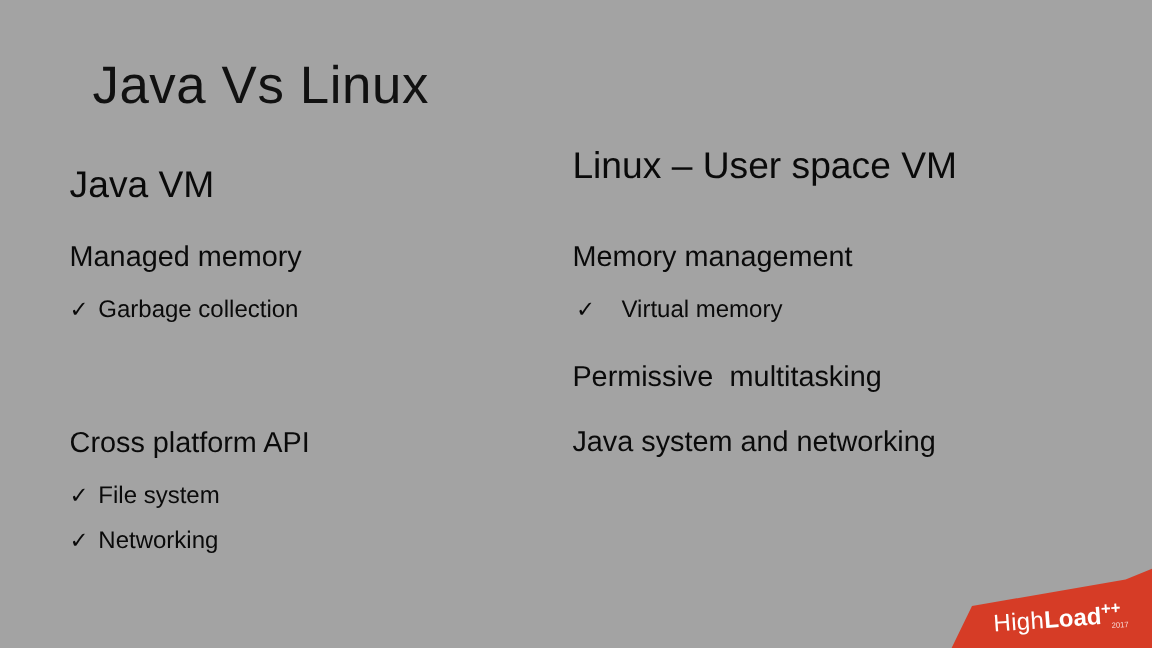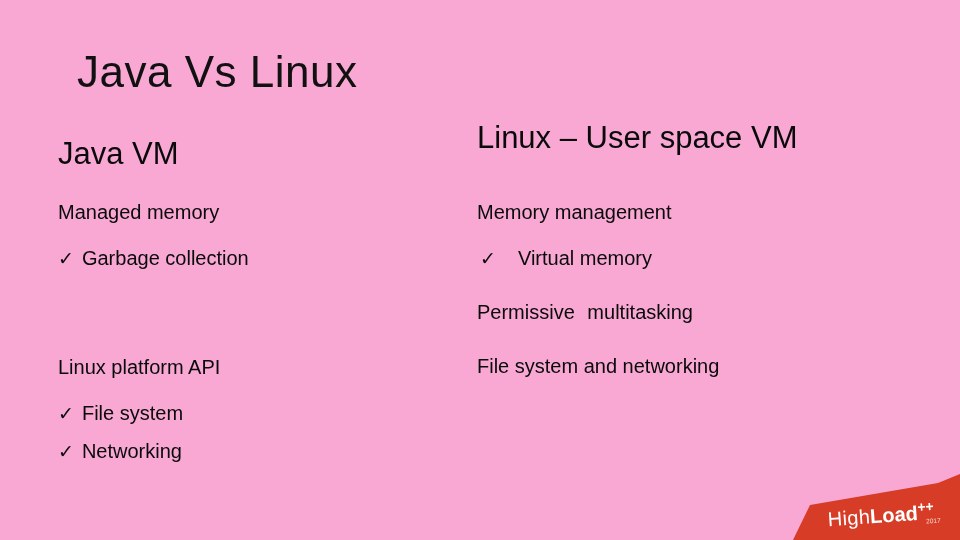--- a/index.html
+++ b/index.html
@@ -1,34 +1,34 @@
 <!DOCTYPE html>
 <html><head>
 <meta charset="utf-8">
 <style>
   html, body { margin:0; padding:0; background:#ffffff; }
   .slide {
     position:relative;
     width:960px; height:540px;
-    background:#f9a8d4;
+    background:#a3a3a3;
     overflow:hidden;
     font-family:"Liberation Sans", "DejaVu Sans", sans-serif;
     color:#0a0a0a;
   }
   .title {
     position:absolute;
     left:77px; top:47px;
     font-size:44px;
     font-weight:300;
     letter-spacing:0.5px;
     color:#111111;
   }
   .row { position:absolute; white-space:nowrap; }
   .heading   { font-size:31px; }
-  .sub       { font-size:20px; }
+  .sub       { font-size:24px; }
   .check-row { font-size:20px; display:flex; align-items:baseline; }
   .check-icon { font-size:19px; margin-right:8px; }
   .wide-gap   { margin-right:22px; }
   .wide-words { word-spacing:7px; }
 
   
   .l-head { left:58px; top:136px;text-align:center; }
   .l1 { left:58px; top:201px; }
   .l2 { left:58px; top:247px; }
   .l3 { left:58px; top:296px; }
@@ -67,21 +67,21 @@
   <div class="row heading l-head">Java VM</div>
 
   <div class="row sub l1">Managed memory</div>
 
   <div class="row check-row l2">
     <span class="check-icon">✓</span>
     <span>Garbage collection</span>
   </div>
 
 
-  <div class="row sub l4">Linux platform API</div>
+  <div class="row sub l4">Cross platform API</div>
 
   <div class="row check-row l5">
     <span class="check-icon">✓</span>
     <span>File system</span>
   </div>
 
   <div class="row check-row l6">
     <span class="check-icon">✓</span>
     <span>Networking</span>
   </div>
@@ -90,21 +90,21 @@
 
   <div class="row sub r1">Memory management</div>
 
   <div class="row check-row r2">
     <span class="check-icon wide-gap">✓</span>
     <span>Virtual memory</span>
   </div>
 
   <div class="row sub r3 wide-words">Permissive multitasking</div>
 
-  <div class="row sub r4">File system and networking</div>
+  <div class="row sub r4">Java system and networking</div>
 
   <svg class="logo" viewBox="0 0 170 70" xmlns="http://www.w3.org/2000/svg">
     <polygon points="3,70 20,35 148,13 170,4 170,70" fill="#D63C26"></polygon>
     <g transform="rotate(-4 85 50)">
       <text x="38" y="53"><tspan class="light">High</tspan><tspan class="bold">Load</tspan><tspan class="plus" dy="-8">++</tspan></text>
       <text class="year" x="136" y="57">2017</text>
     </g>
   </svg>
 
 </div>

